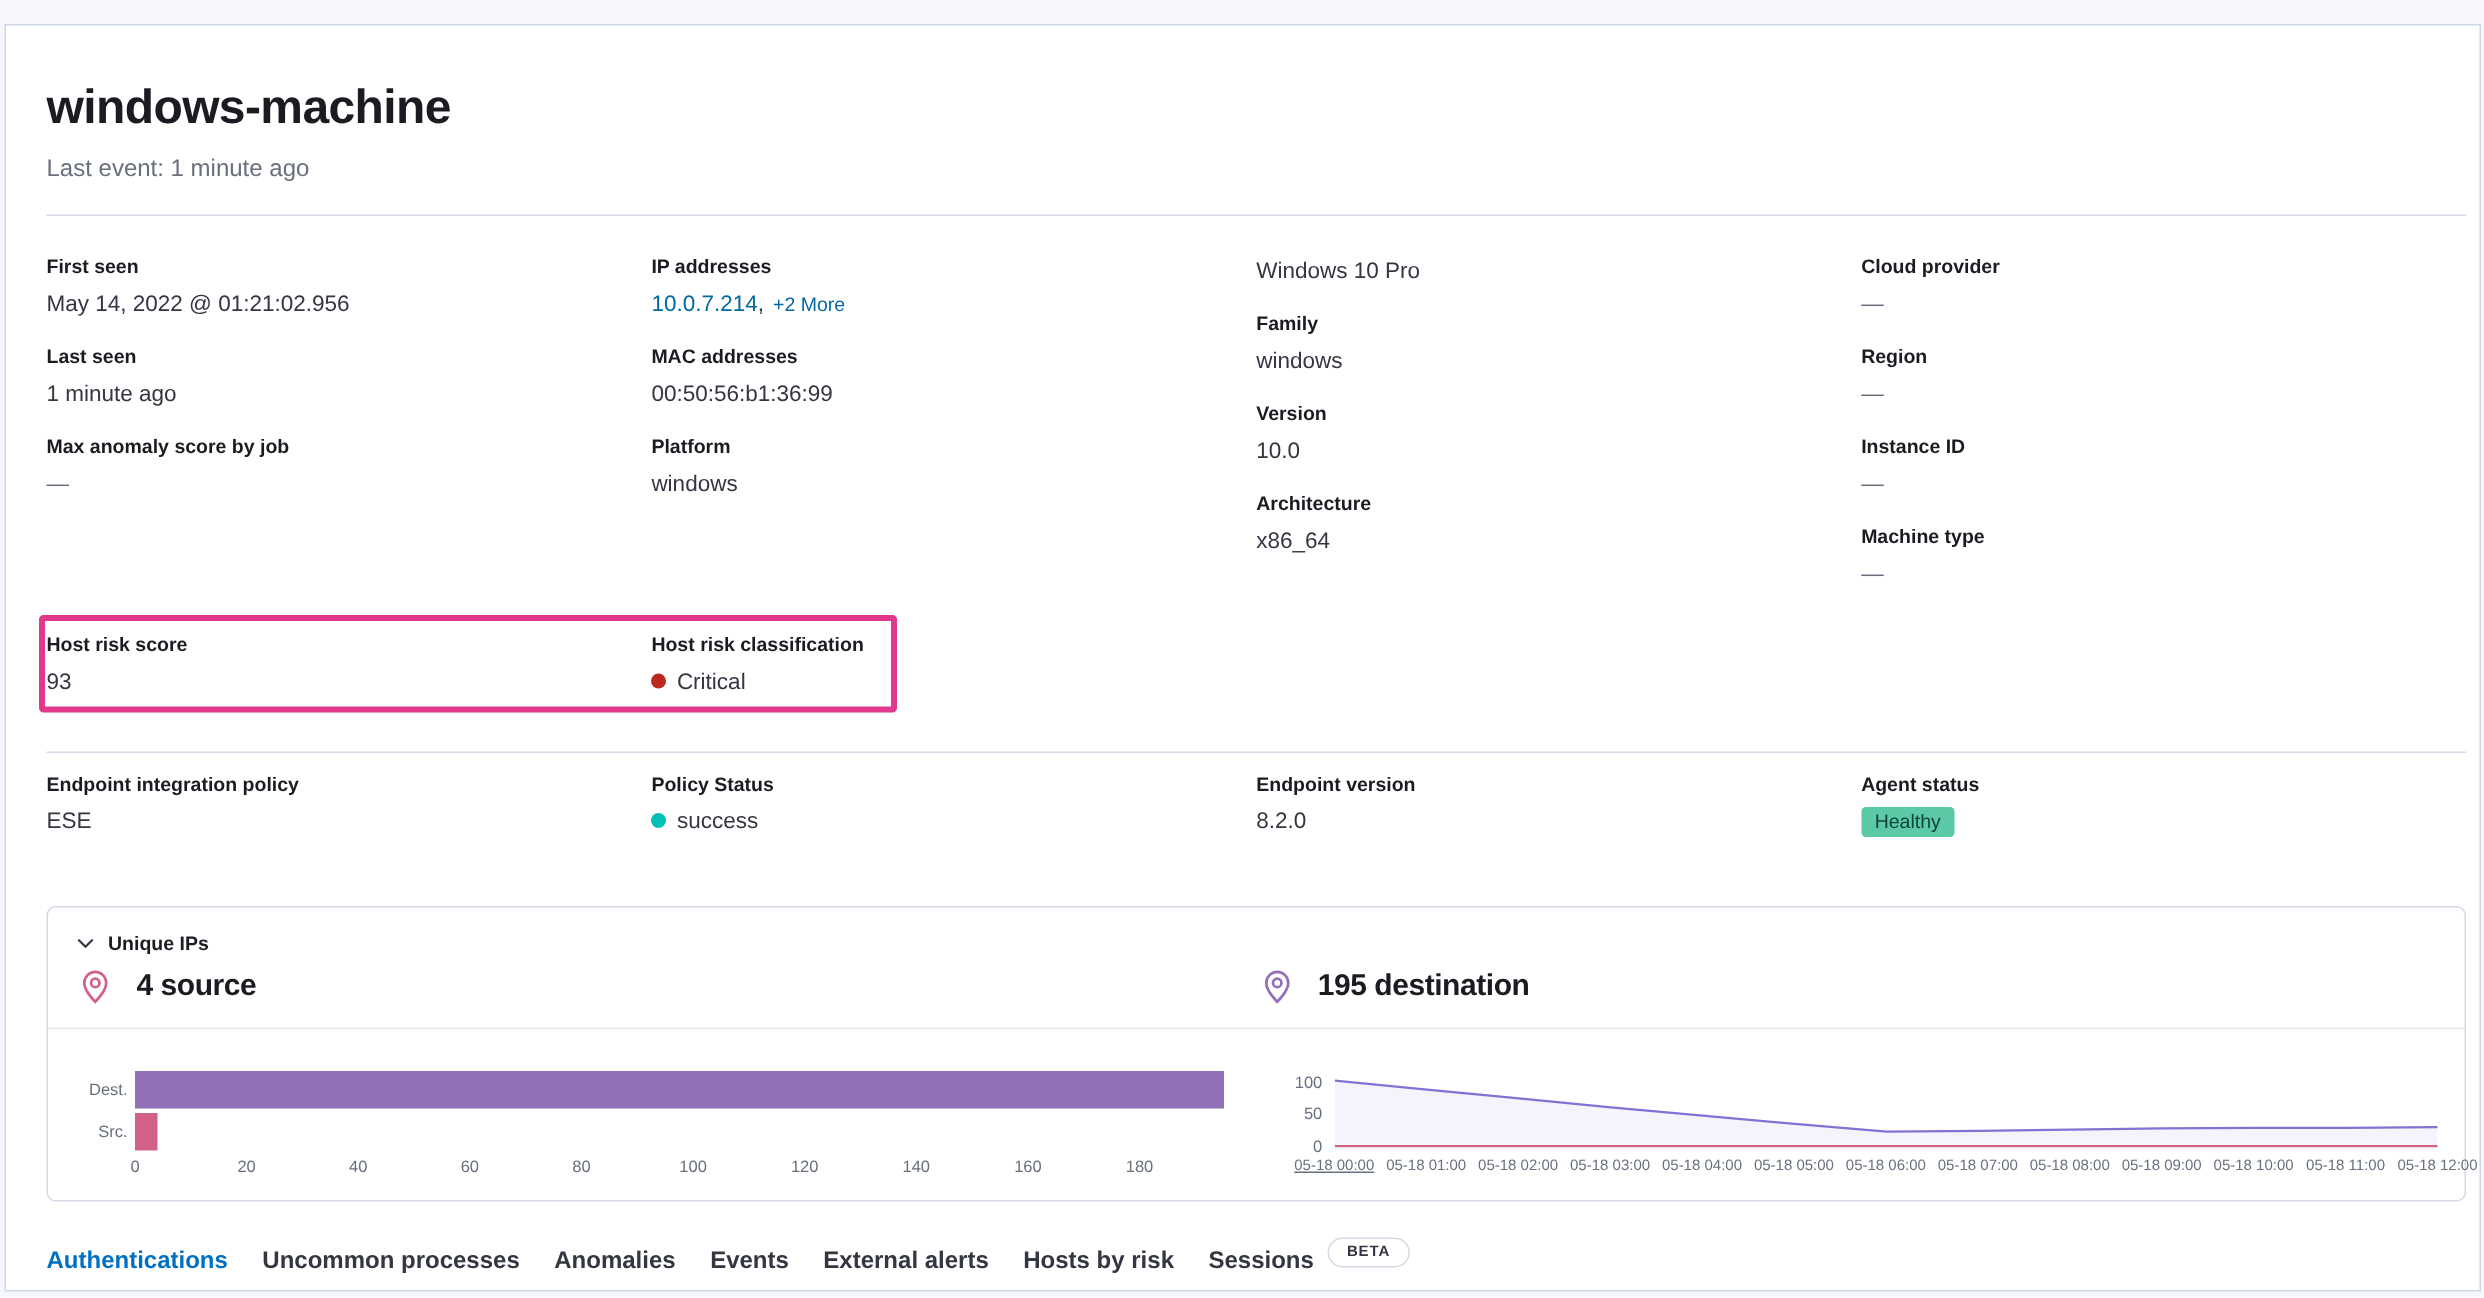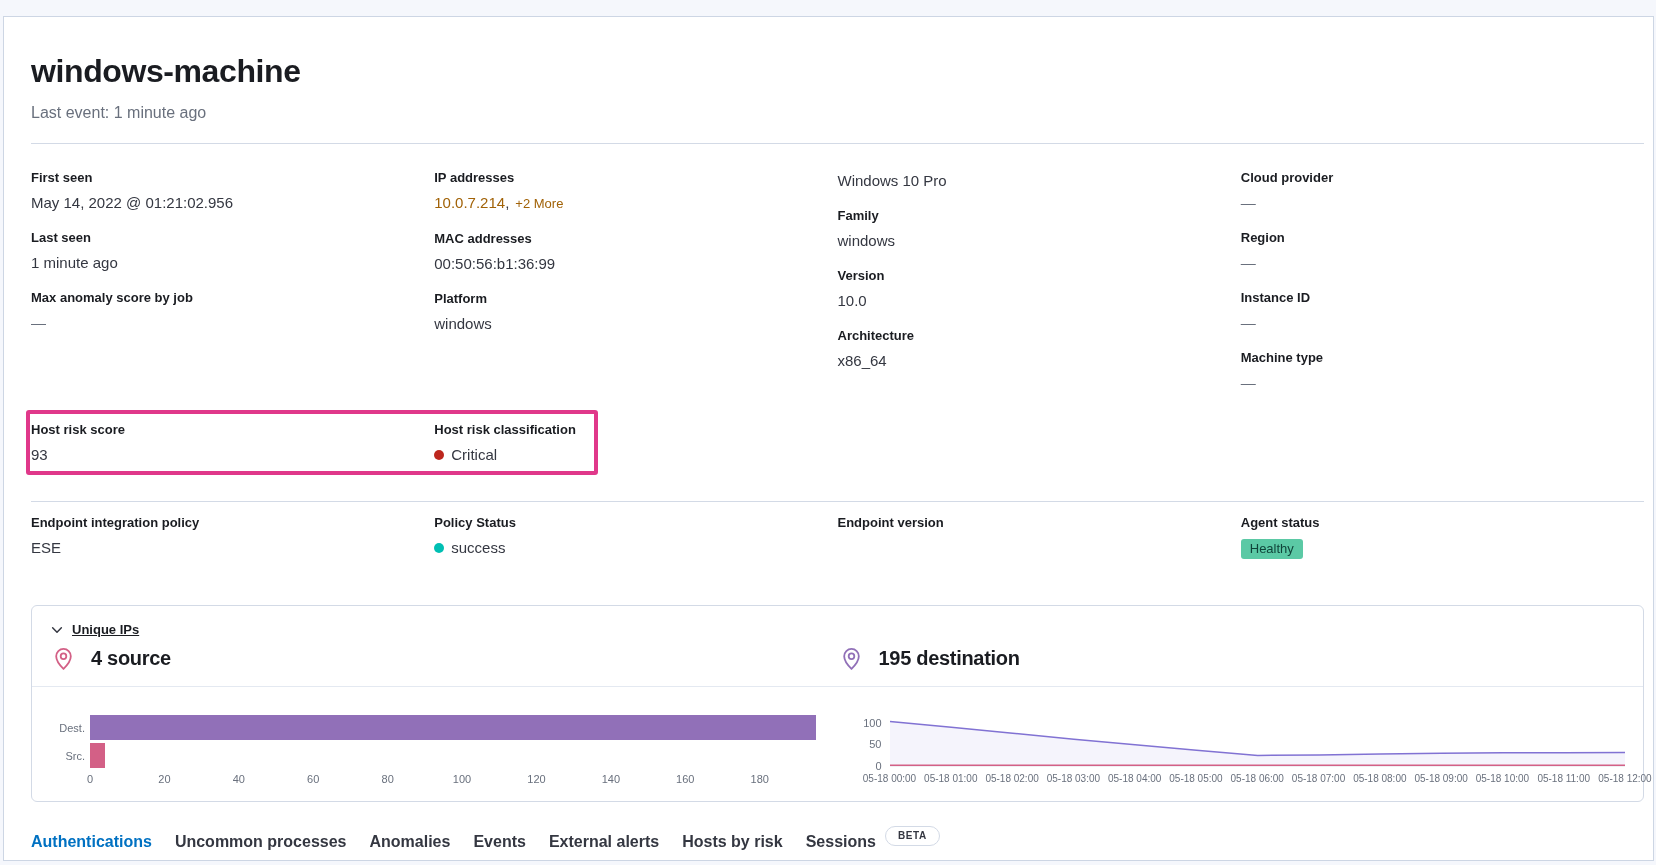--- a/index.html
+++ b/index.html
@@ -22,21 +22,21 @@
   .subtitle { margin-top:14px; font-size:16px; color:#69707d; line-height:16px; }
   hr.divider { border:0; border-top:1px solid #d3dae6; margin-top:22px; }
 
   
   .grid4 { display:grid; grid-template-columns:repeat(4,1fr); }
   .overview-grid { margin-top:26px; }
   .field { margin-bottom:17px; }
   .field-label { font-size:13px; font-weight:700; color:#1a1c21; line-height:16px; margin-bottom:6px; }
   .field-value { font-size:15px; color:#343741; line-height:21px; }
   .field-value.muted { color:#69707d; }
-  a.link { color:#a16207; text-decoration:none; cursor:pointer; }
+  a.link { color:#0369a1; text-decoration:none; cursor:pointer; }
   a.more-link { font-size:13px; margin-left:6px; }
 
   
   .risk-section { position:relative; padding:12px 0 10px; }
   .risk-section .field { margin-bottom:0; }
   .annotation-box {
     position:absolute; top:0; bottom:0; left:-5px; width:572px;
     border:4px solid #e0388a; border-radius:3px; pointer-events:none; z-index:5;
   }
   .dot { display:inline-block; width:10px; height:10px; border-radius:50%; margin-right:7px; vertical-align:baseline; }
@@ -47,21 +47,21 @@
   .endpoint-grid .field { margin-bottom:0; }
   .status-badge {
     display:inline-block; background:#5bc9a5; color:#10443a;
     font-size:13px; font-weight:500; line-height:18px;
     padding:1px 9px; border-radius:3px;
   }
 
   
   .panel { margin-top:46px; border:1px solid #d3dae6; border-radius:6px; padding:16px 18px 14px; background:#fff; }
   .panel-header { display:flex; align-items:center; gap:8px; cursor:pointer; }
-  .panel-title { font-size:13px; font-weight:700; color:#1a1c21;text-decoration:underline; }
+  .panel-title { font-size:13px; font-weight:700; color:#1a1c21; }
   .stats-row { display:flex; margin-top:8px; }
   .stat { flex:1; display:flex; align-items:center; gap:14px; }
   .stat-number { font-size:20px; font-weight:700; color:#1a1c21; letter-spacing:-0.3px; }
   hr.panel-divider { border:0; border-top:1px solid #e4e9f1; margin:14px -18px 0; }
   .charts-row { display:flex; gap:44px; margin-top:28px; }
   .charts-row > div { flex:1; min-width:0; }
 
   
   .bar-row { display:flex; align-items:center; margin-bottom:3px; }
   .bar-cat { width:40px; padding-right:5px; text-align:right; font-size:11px; color:#69707d; flex:none; }
@@ -191,20 +191,21 @@
         <div class="field-value">ESE</div>
       </div>
       <div class="field">
         <div class="field-label">Policy Status</div>
         <div class="field-value">
           <span class="dot" style="background-color: rgb(0, 191, 179);"></span><span>success</span>
         </div>
       </div>
       <div class="field">
         <div class="field-label">Endpoint version</div>
+        <div class="field-value">8.2.0</div>
       </div>
       <div class="field">
         <div class="field-label">Agent status</div>
         <div class="field-value">
           <span class="status-badge" style="background-color: rgb(91, 201, 165);">Healthy</span>
         </div>
       </div>
     </div>
 
     <section class="panel">
@@ -272,21 +273,21 @@
               </div>
             <div class="line-plot">
               <svg viewBox="0 0 1000 100" preserveAspectRatio="none">
                   <polygon points="0,100 0.0,12.5 83.3,24.2 166.7,35.8 250.0,47.5 333.3,58.3 416.7,69.2 500.0,79.2 583.3,78.3 666.7,76.7 750.0,75.0 833.3,74.2 916.7,74.2 1000.0,73.3 1000,100" fill="#8172d3" fill-opacity="0.08"></polygon>
                   <polyline points="0.0,12.5 83.3,24.2 166.7,35.8 250.0,47.5 333.3,58.3 416.7,69.2 500.0,79.2 583.3,78.3 666.7,76.7 750.0,75.0 833.3,74.2 916.7,74.2 1000.0,73.3" fill="none" stroke="#8172d3" stroke-width="1.5" vector-effect="non-scaling-stroke"></polyline>
                   <polyline points="0.0,98.3 83.3,98.3 166.7,98.3 250.0,98.3 333.3,98.3 416.7,98.3 500.0,98.3 583.3,98.3 666.7,98.3 750.0,98.3 833.3,98.3 916.7,98.3 1000.0,98.3" fill="none" stroke="#d36086" stroke-width="1.5" vector-effect="non-scaling-stroke"></polyline>
                 </svg>
             </div>
           </div>
           <div class="x-axis">
-              <span class="xtick" style="left: 0%;">05-18 00:00</span>
+              <span class="xtick" style="left: 0%; text-decoration: underline;">05-18 00:00</span>
               <span class="xtick" style="left: 8.33333%;">05-18 01:00</span>
               <span class="xtick" style="left: 16.6667%;">05-18 02:00</span>
               <span class="xtick" style="left: 25%;">05-18 03:00</span>
               <span class="xtick" style="left: 33.3333%;">05-18 04:00</span>
               <span class="xtick" style="left: 41.6667%;">05-18 05:00</span>
               <span class="xtick" style="left: 50%;">05-18 06:00</span>
               <span class="xtick" style="left: 58.3333%;">05-18 07:00</span>
               <span class="xtick" style="left: 66.6667%;">05-18 08:00</span>
               <span class="xtick" style="left: 75%;">05-18 09:00</span>
               <span class="xtick" style="left: 83.3333%;">05-18 10:00</span>

